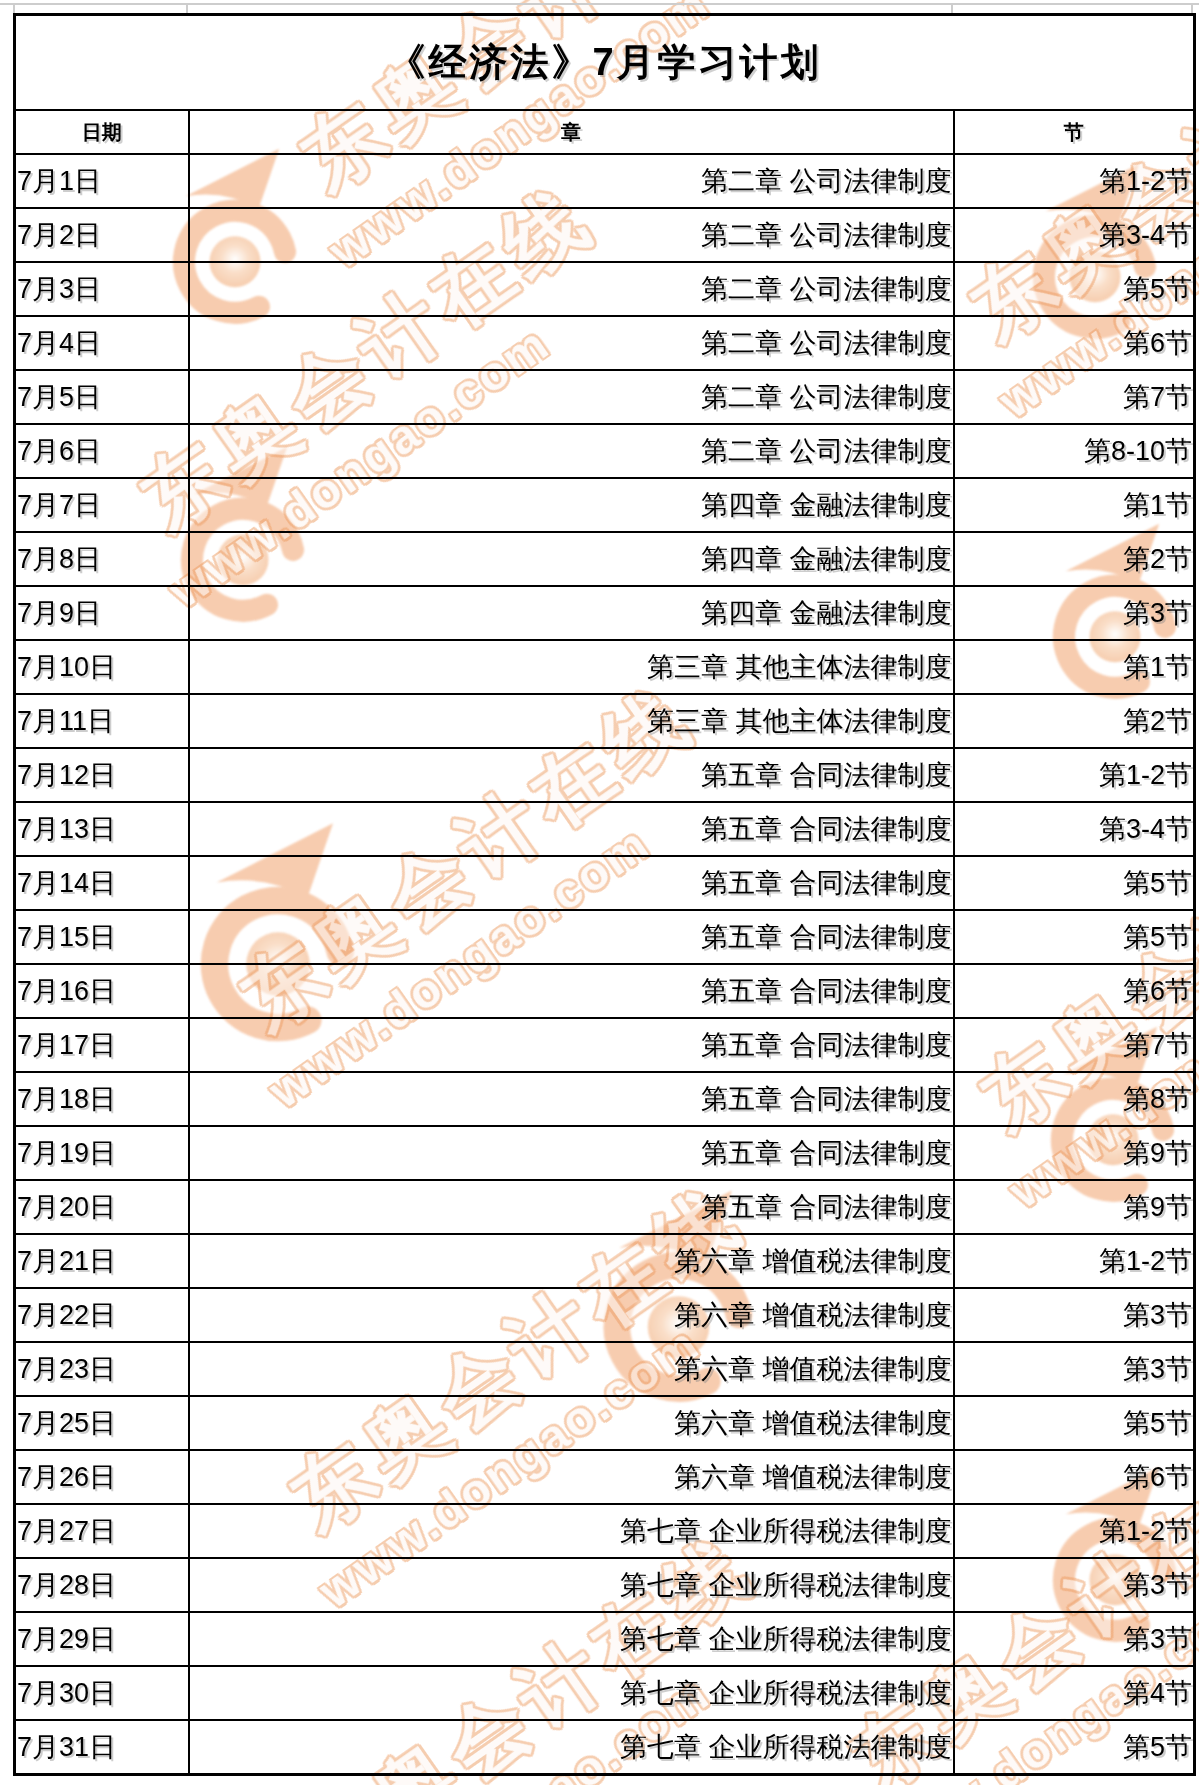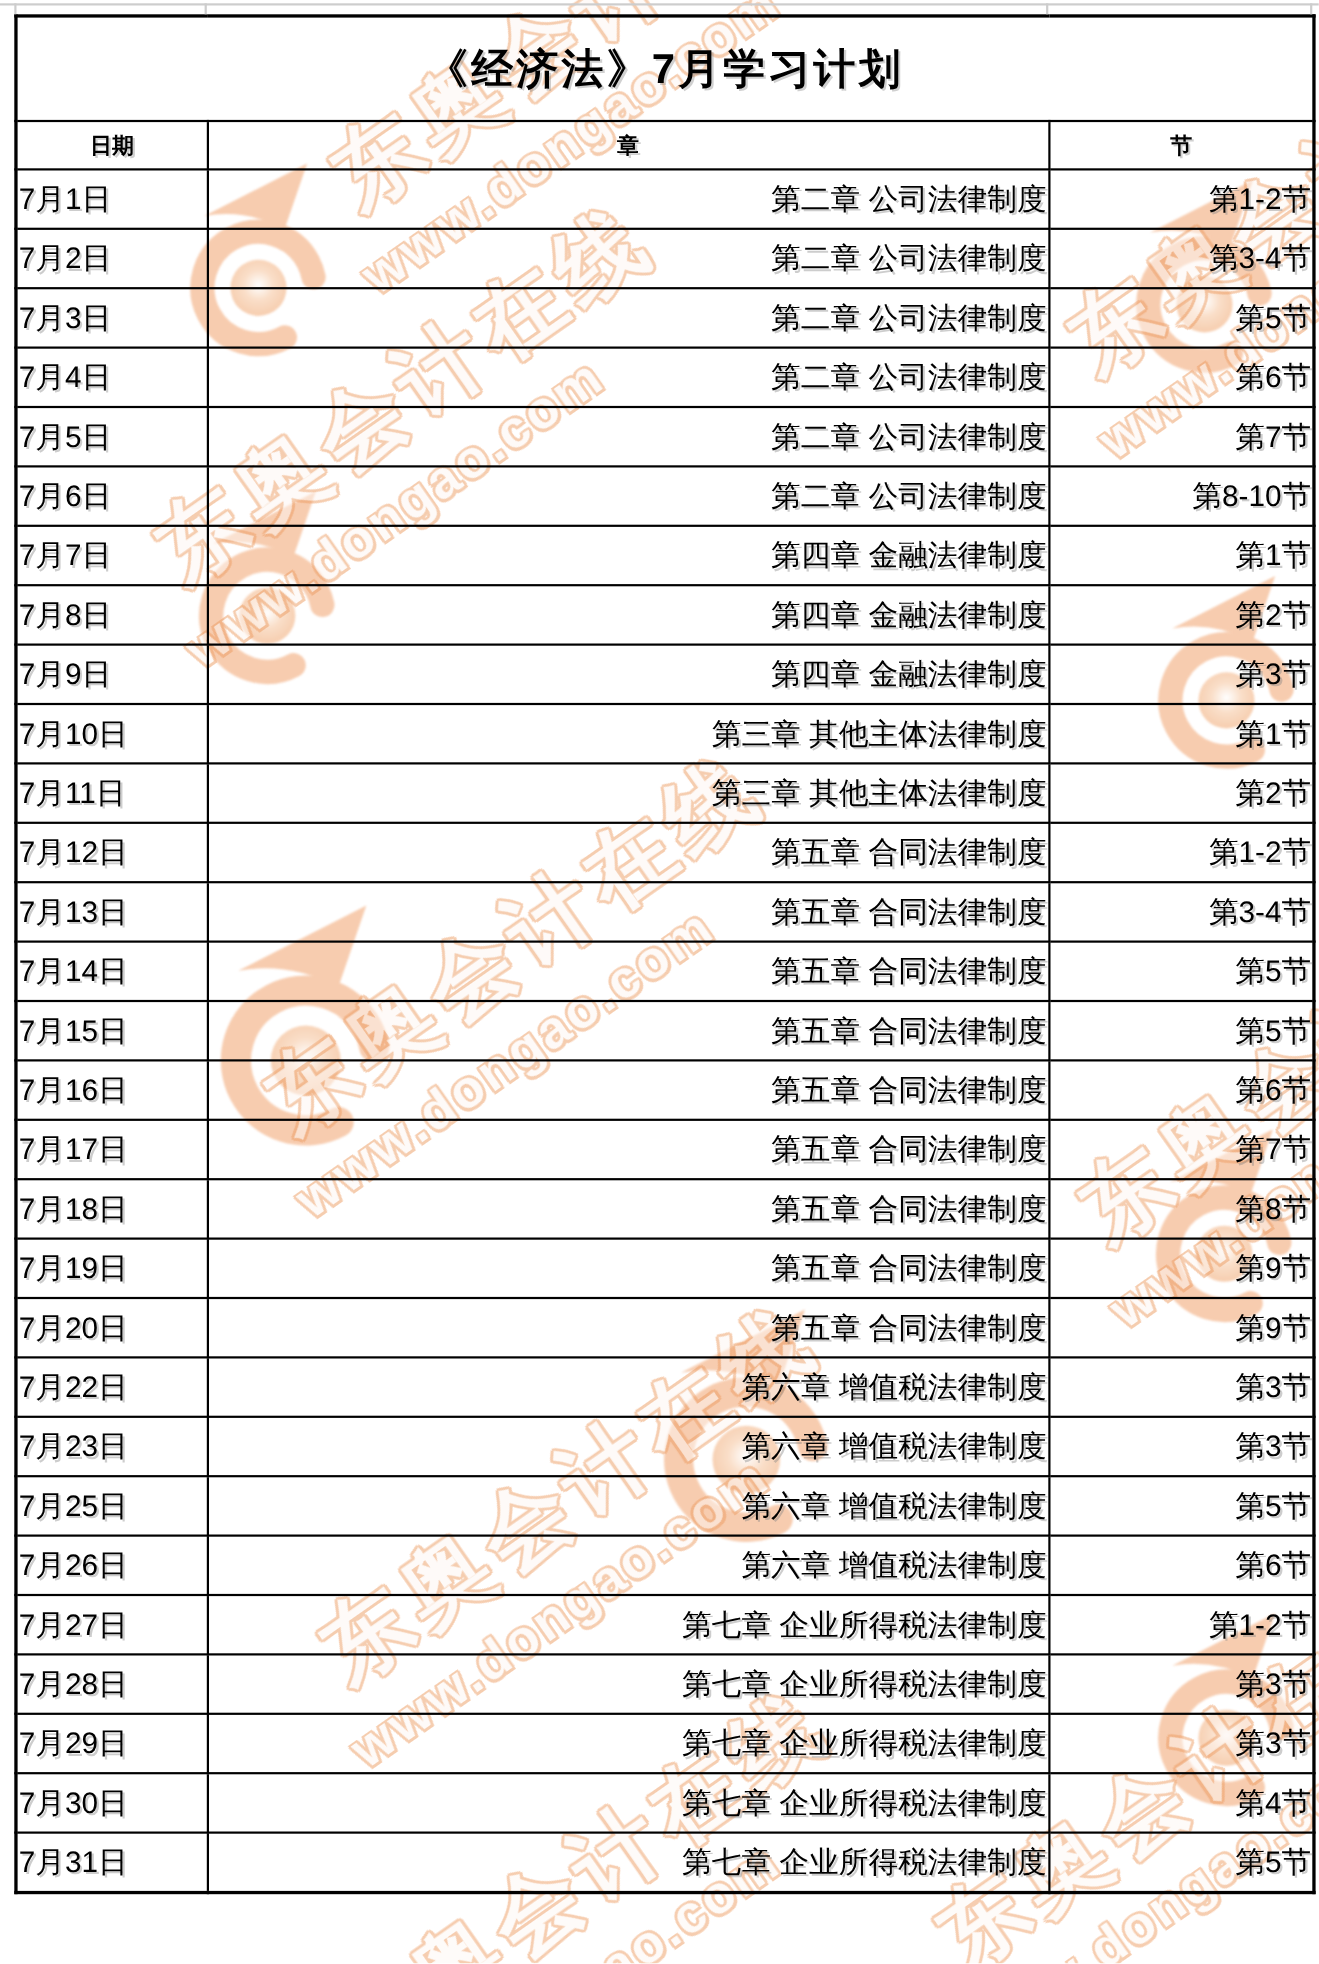--- a/index.html
+++ b/index.html
@@ -331,20 +331,25 @@
     <td class="col-date">7月19日</td>
     <td class="col-chapter">第五章 合同法律制度</td>
     <td class="col-section">第9节</td>
   </tr>
           <tr>
     <td class="col-date">7月20日</td>
     <td class="col-chapter">第五章 合同法律制度</td>
     <td class="col-section">第9节</td>
   </tr>
           <tr>
+    <td class="col-date">7月21日</td>
+    <td class="col-chapter">第六章 增值税法律制度</td>
+    <td class="col-section">第1-2节</td>
+  </tr>
+          <tr>
     <td class="col-date">7月22日</td>
     <td class="col-chapter">第六章 增值税法律制度</td>
     <td class="col-section">第3节</td>
   </tr>
           <tr>
     <td class="col-date">7月23日</td>
     <td class="col-chapter">第六章 增值税法律制度</td>
     <td class="col-section">第3节</td>
   </tr>
           <tr>

